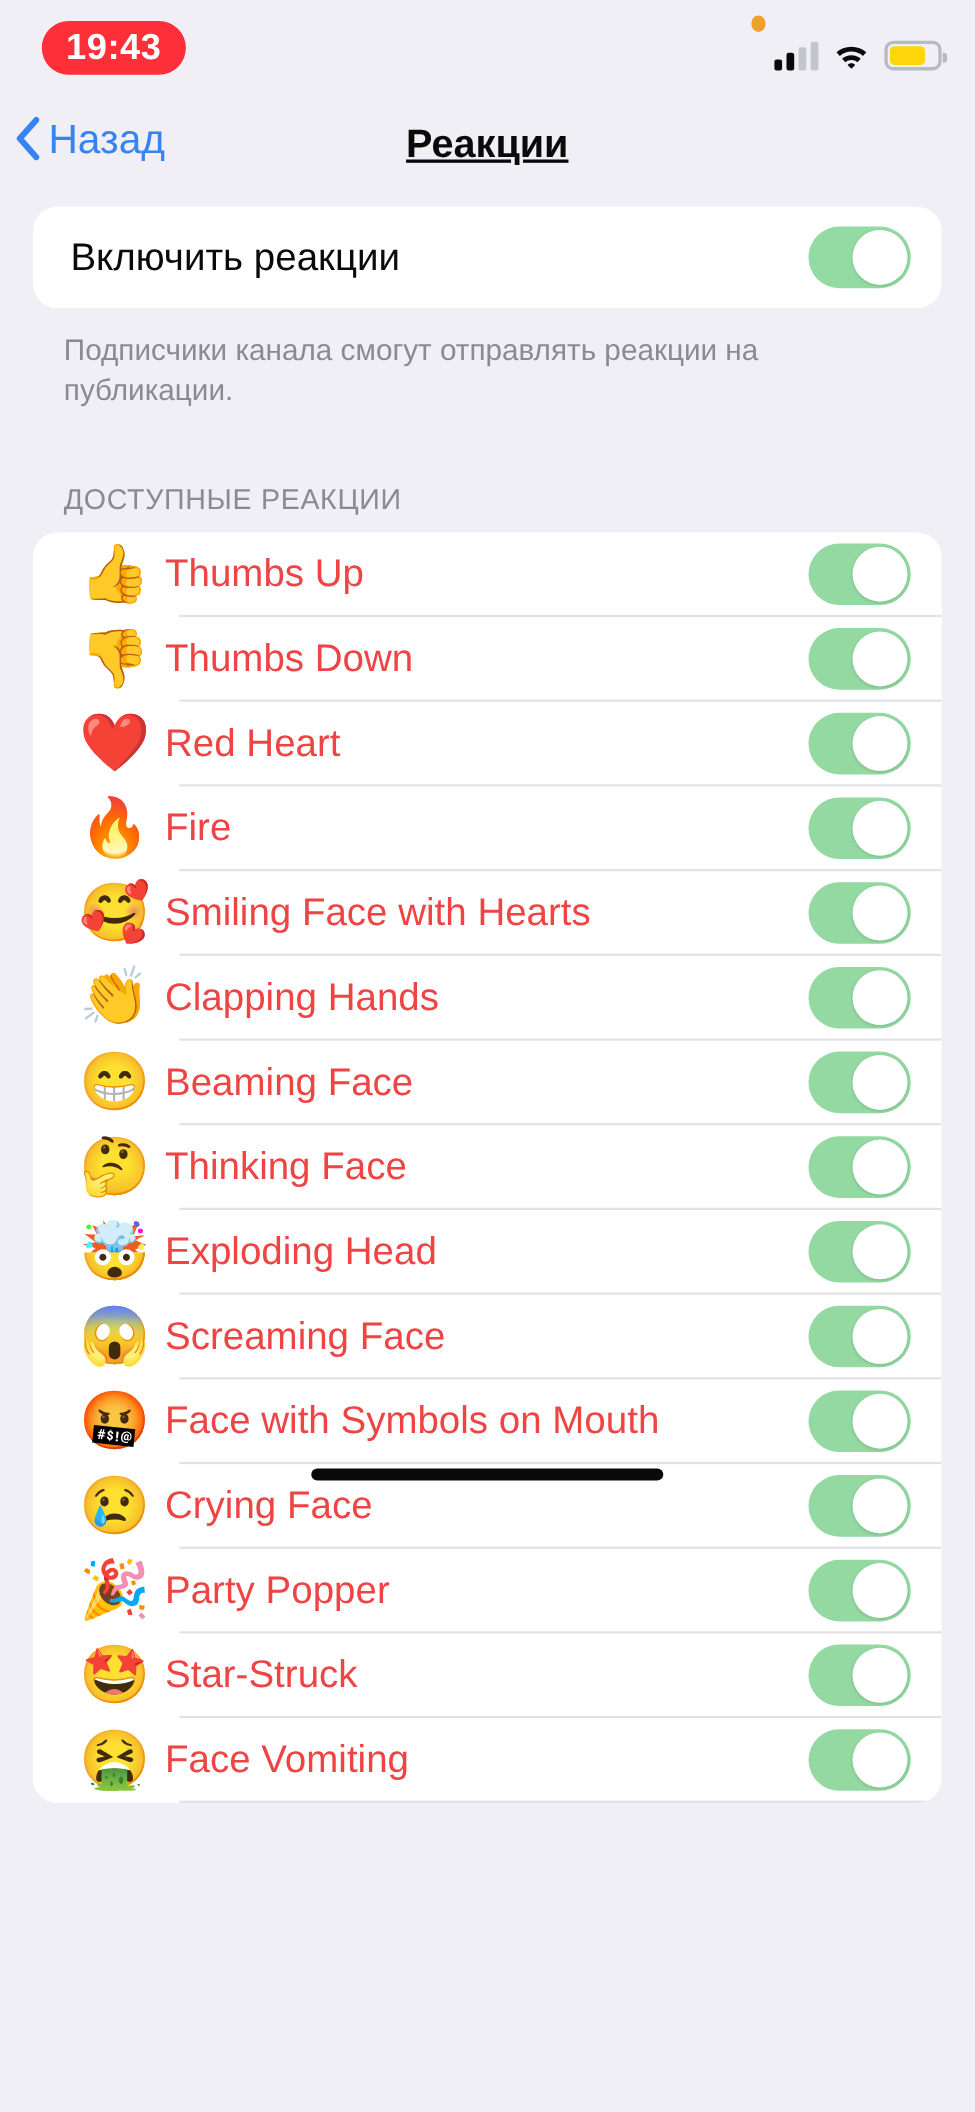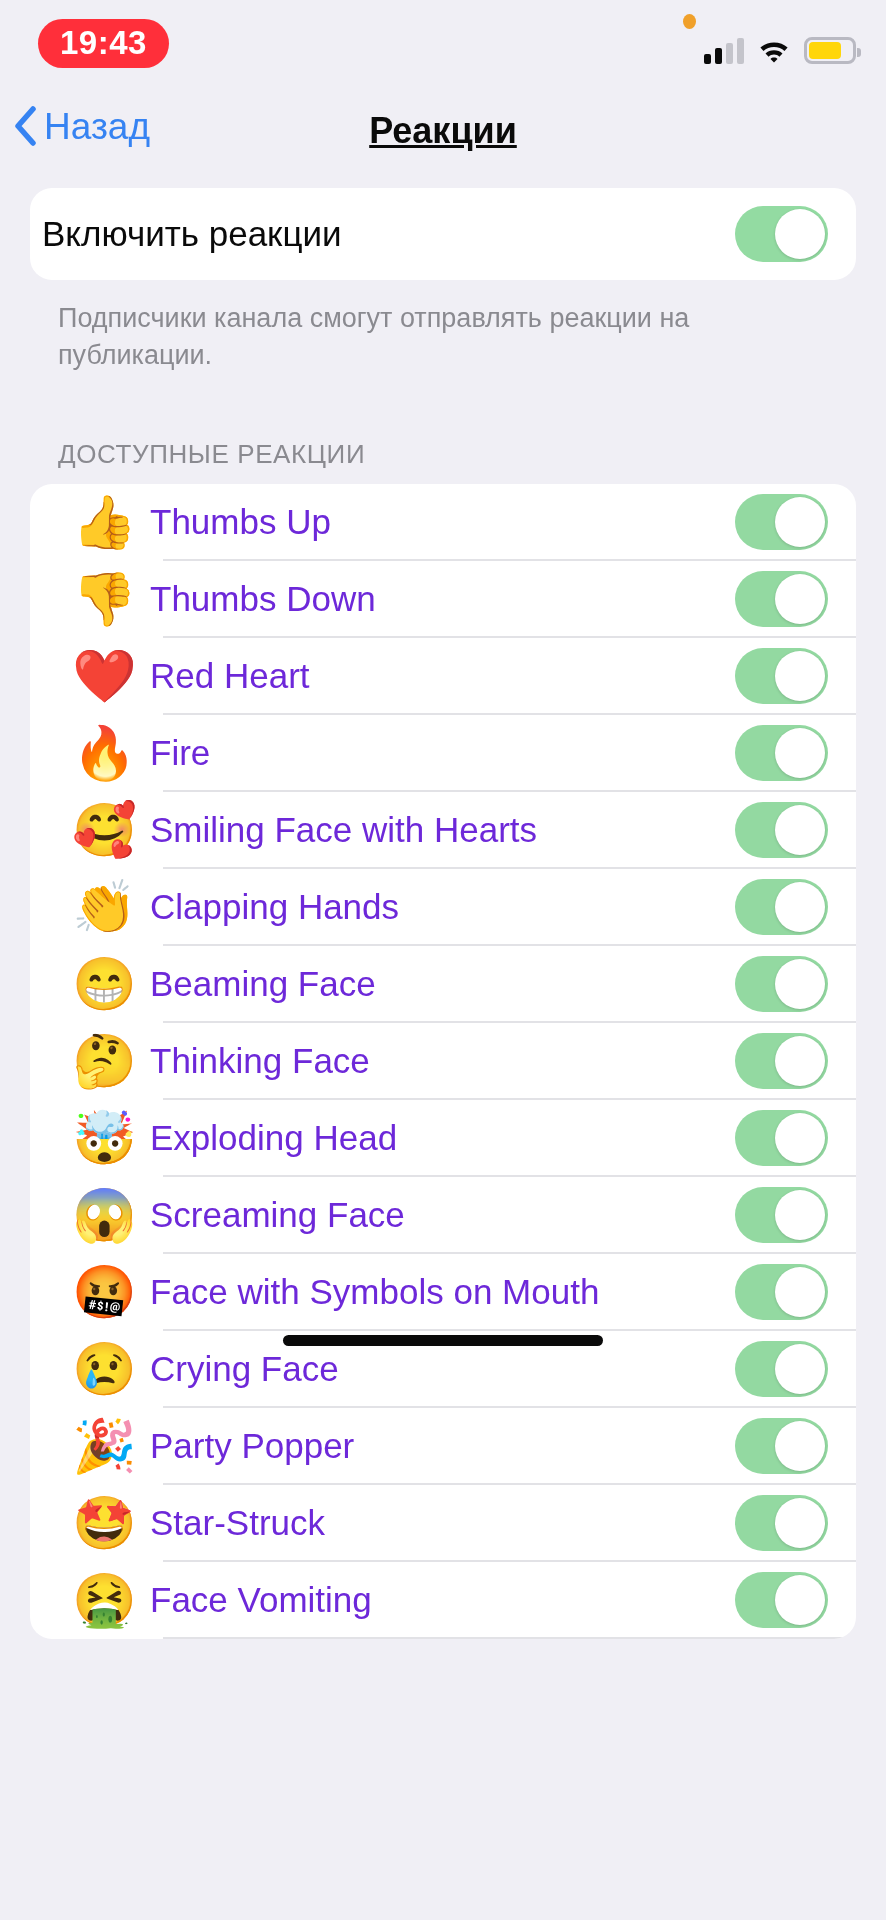--- a/index.html
+++ b/index.html
@@ -91,21 +91,21 @@
   .card {
     background:#FFFFFF;
     border-radius:22px;
     margin:0 30px;
   }
 
   .main-row {
     position:relative;
     height:92px;
     display:flex; align-items:center;
-    padding:0 28px 0 12px;
+    padding:0 28px 0 34px;
   }
   .main-row .label {
     font-size:35px; color:#0A0A0A; flex:1;
   }
 
   .footer-note {
     margin:20px 58px 0 58px;
     color:#8A8A90;
     font-size:27px;
     line-height:1.38;
@@ -134,21 +134,21 @@
   }
   .reaction-row .emoji {
     width:78px; flex:none;
     font-size:52px;
     line-height:1;
     text-align:left;
   }
   .reaction-row .rlabel {
     flex:1;
     font-size:35px;
-    color:#6d28d9;
+    color:#ef4444;
   }
   .reaction-row .sep {
     position:absolute;
     left:133px; right:0; bottom:0;
     height:2px; background:#E2E2E6;
   }
   .reaction-row:last-child .sep { display:block; }
 
   
   .toggle {

